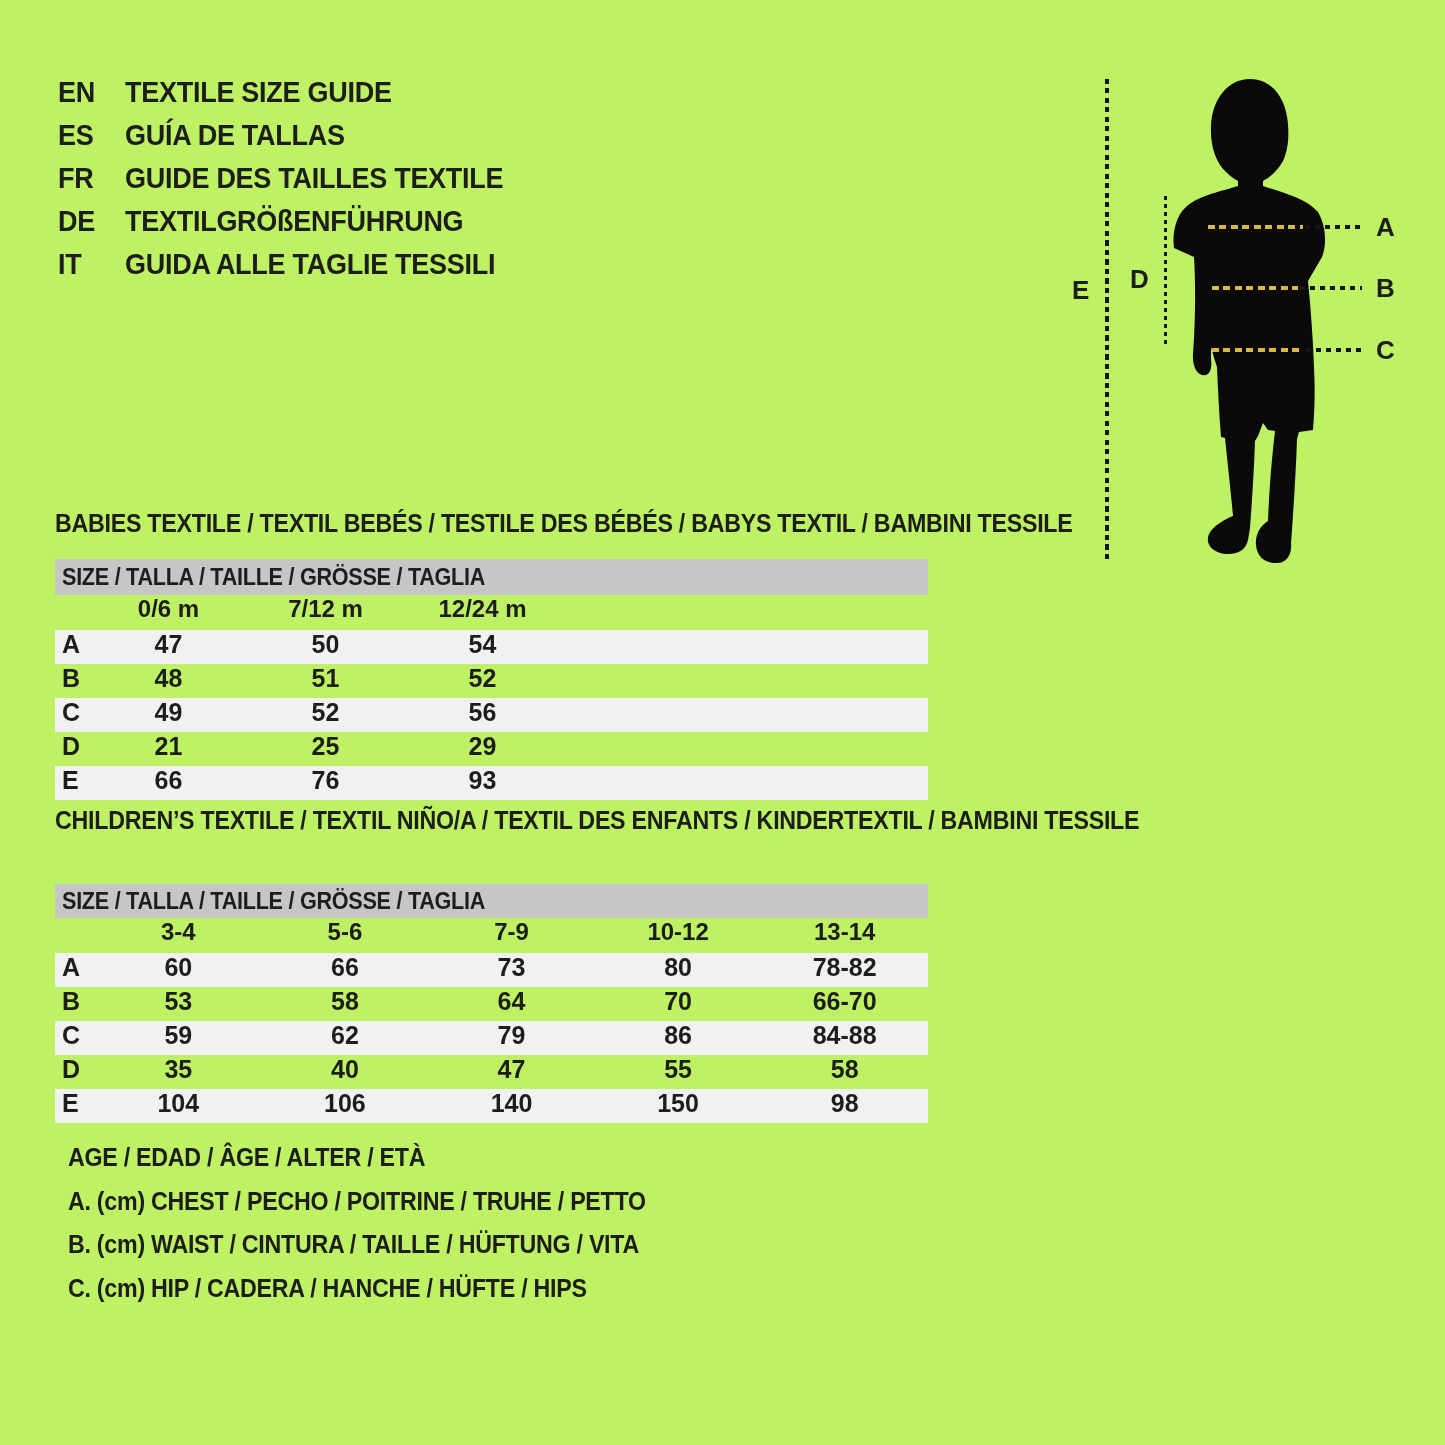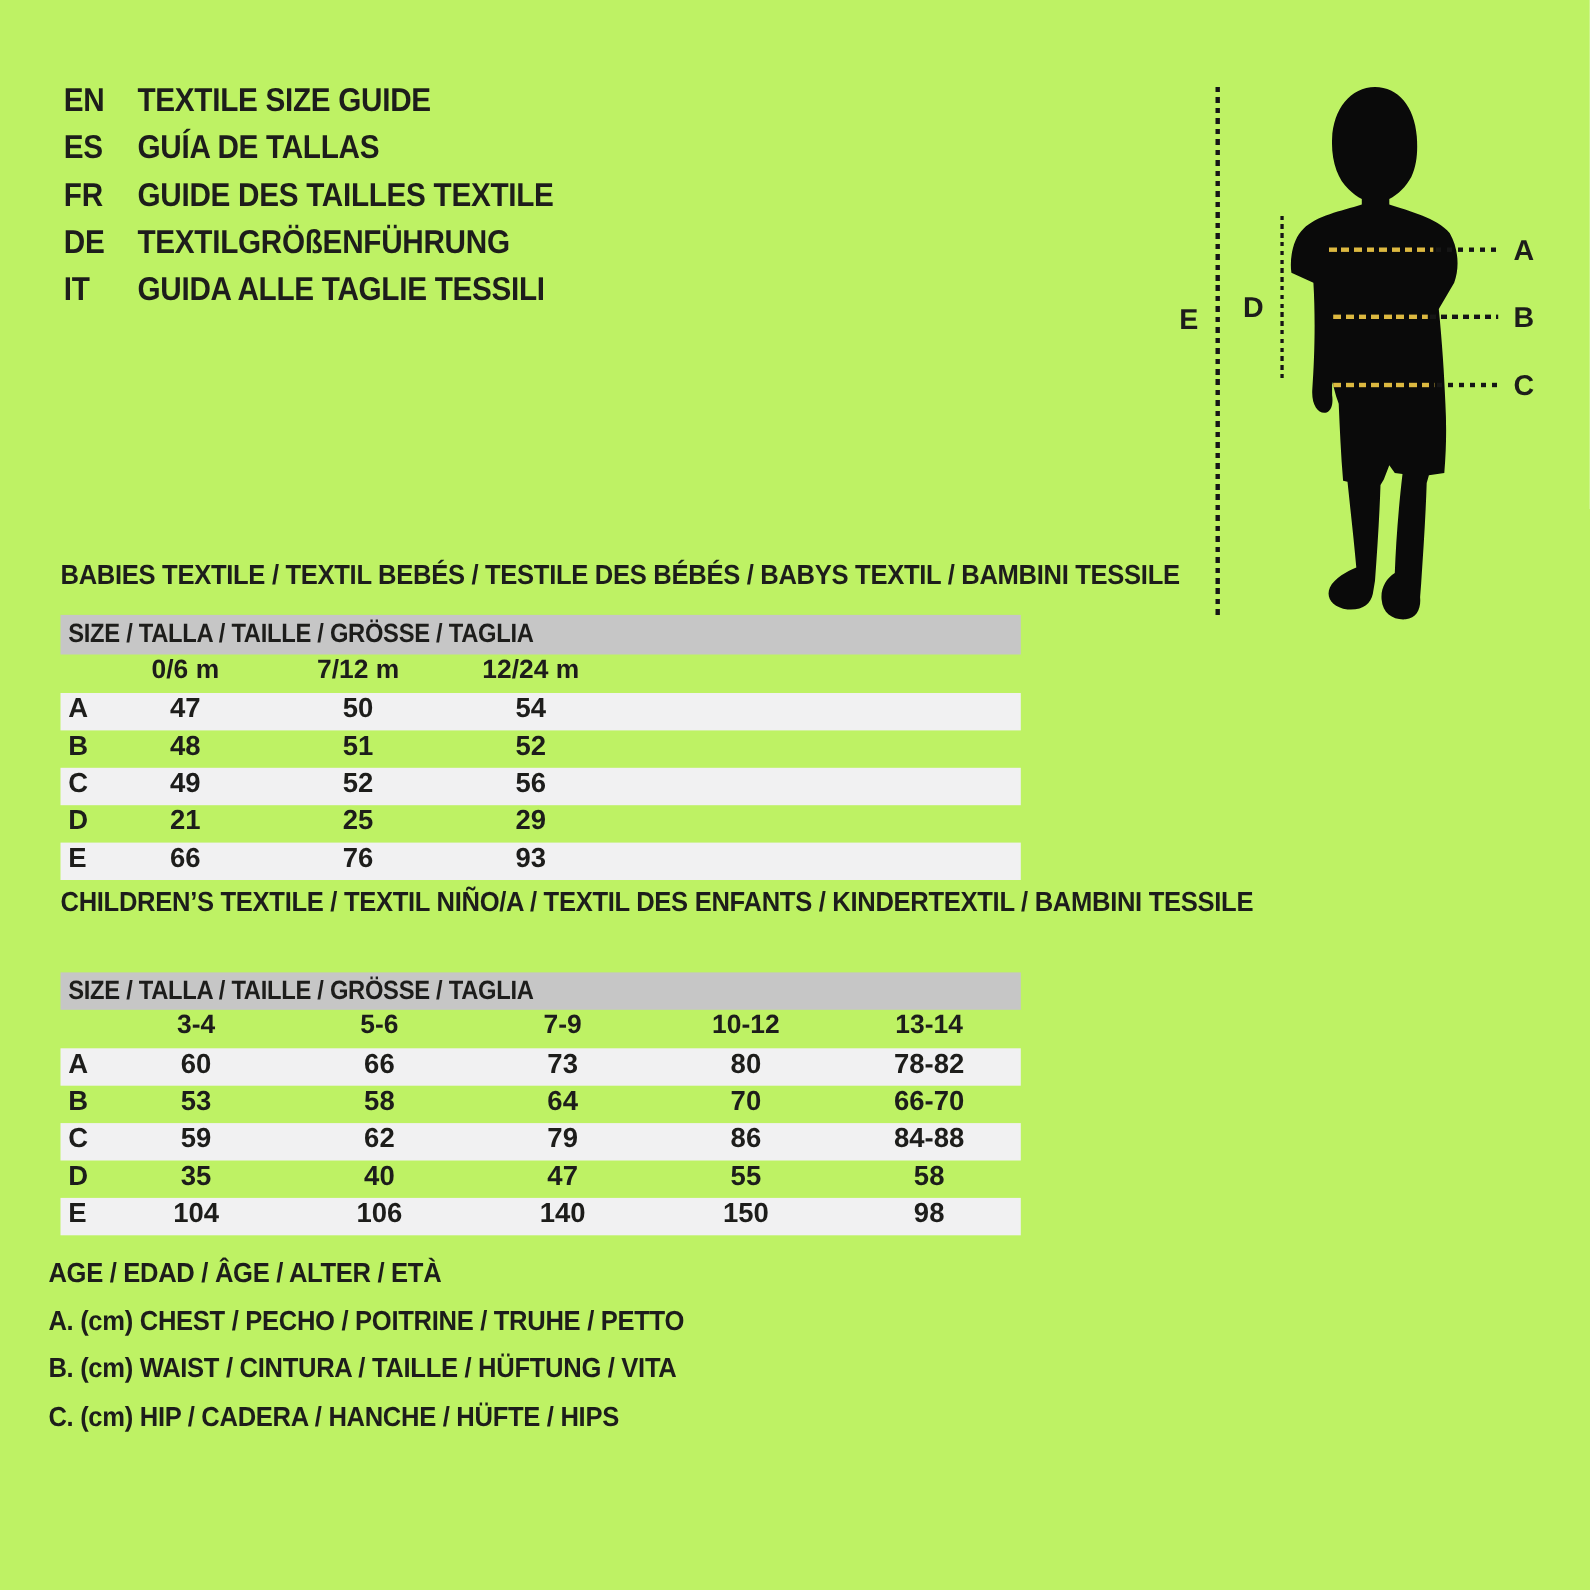--- a/index.html
+++ b/index.html
@@ -32,21 +32,21 @@
   .row{display:flex;}
   .colhead{height:35px;font-size:24px;}
   .drow{height:34px;font-size:25px;}
   .shade{background:#f1f1f2;}
   #babies-table .c0{width:28px;padding-left:7px;}
   #babies-table .c{width:157px;text-align:center;}
   #children-table .c0{width:33px;padding-left:7px;}
   #children-table .c{width:166.6px;text-align:center;}
 
   
-  .legend{position:absolute;left:44px;top:1136px;}
+  .legend{position:absolute;left:68px;top:1136px;}
   .legend-row{height:43.5px;display:flex;align-items:center;font-size:25px;}
 
   
   .vline-e{position:absolute;left:1105px;top:79px;width:4px;height:483px;
     background:repeating-linear-gradient(180deg,#151515 0 5px,transparent 5px 9.5px);}
   .vline-d{position:absolute;left:1164px;top:196px;width:3px;height:149px;
     background:repeating-linear-gradient(180deg,#151515 0 4px,transparent 4px 8px);}
   .yline{position:absolute;height:4px;
     background:repeating-linear-gradient(90deg,#dcb840 0 7px,transparent 7px 11.5px);}
   .kline{position:absolute;height:4px;

